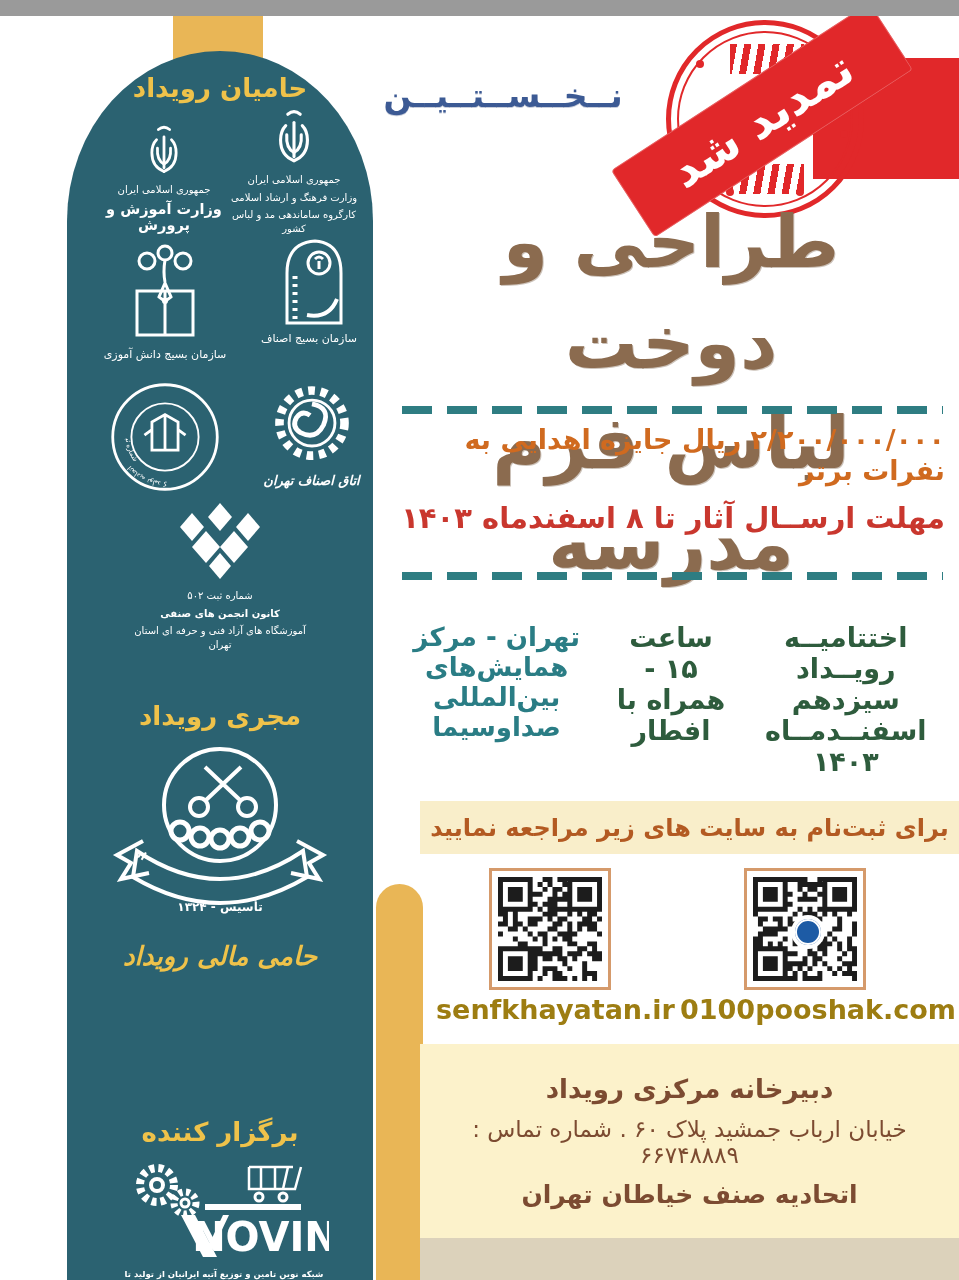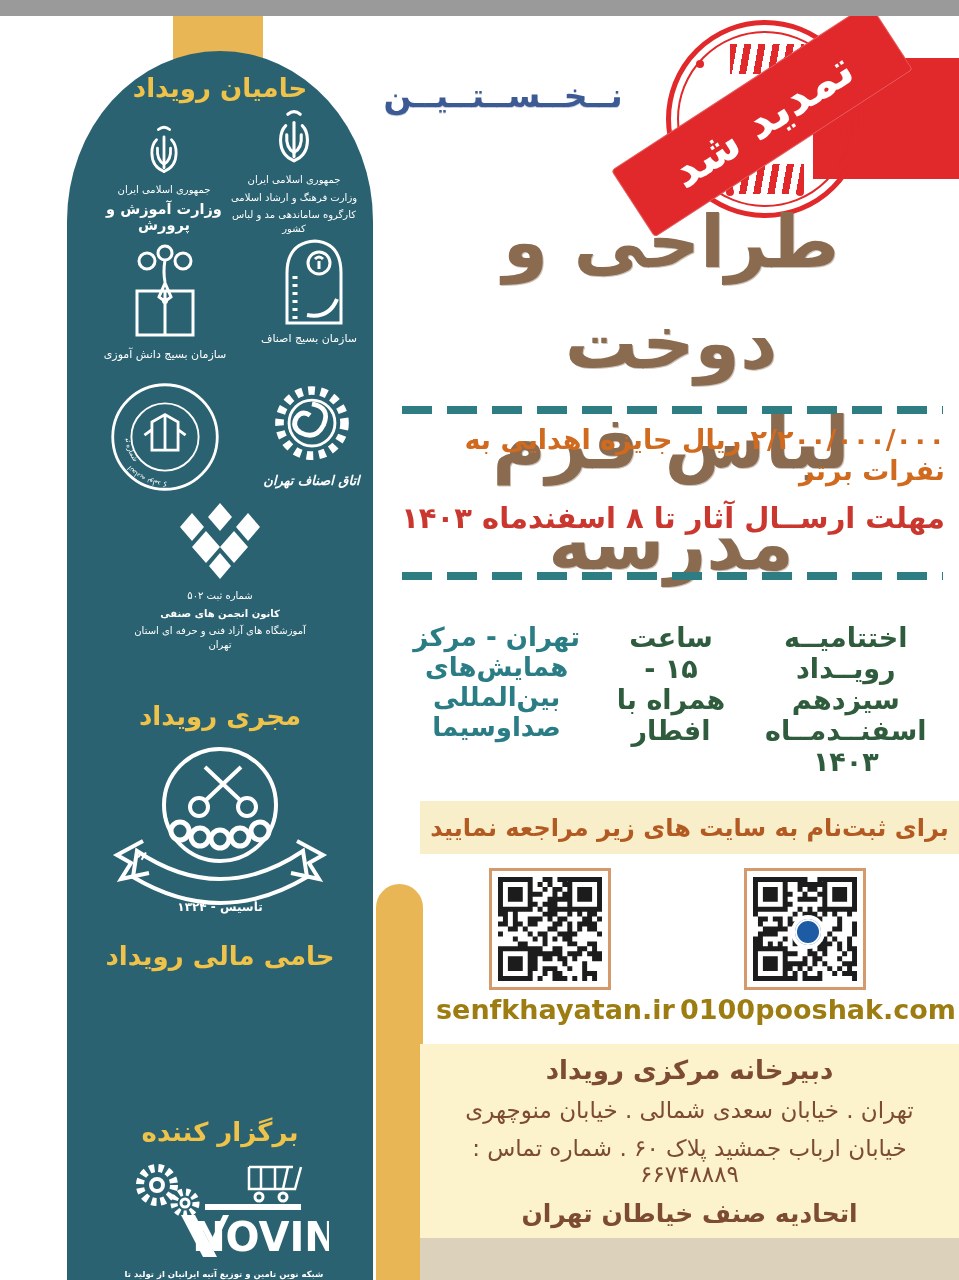--- a/index.html
+++ b/index.html
@@ -14,21 +14,21 @@
   .sidebar{
     position:absolute;left:67px;top:35px;width:306px;height:1245px;
     background:#2b6271;border-radius:153px 153px 0 0 / 170px 170px 0 0;
   }
   .orange-bar{position:absolute;left:376px;top:868px;width:47px;height:412px;background:#e9b656;border-radius:24px 24px 0 0;}
   
   .sb{position:absolute;color:#fff;direction:rtl;text-align:center;}
   .sb-heading{color:#efc24a;font-weight:bold;font-size:26px;width:100%;}
   .h-sponsors{top:22px;}
   .h-executor{top:650px;}
-  .h-financial{top:890px;}
+  .h-financial{top:890px;font-style:italic;}
   .h-organizer{top:1066px;}
   .org{display:flex;flex-direction:column;align-items:center;gap:4px;}
   .org-ershad{left:156px;top:56px;width:142px;}
   .org-edu{left:22px;top:72px;width:150px;}
   .org-student{left:22px;top:192px;width:152px;}
   .org-basijasnaf{left:172px;top:184px;width:140px;}
   .org-apparel{left:22px;top:330px;width:152px;}
   .org-gear{left:172px;top:330px;width:145px;}
   .org-star{left:58px;top:452px;width:190px;}
   .cap-tiny{font-size:10px;line-height:1.35;}
@@ -321,19 +321,18 @@
     <div class="qr-logo">
         <i></i>
       </div>
   </div>
 
   <div class="qr-label label-1">senfkhayatan.ir</div>
   <div class="qr-label label-2">0100pooshak.com</div>
 
   <div class="contact-box">
     <div class="contact-heading">دبیرخانه مرکزی رویداد</div>
-    <div class="contact-line">تهران . خیابان سعدی شمالی . خیابان منوچهری</div>
     <div class="contact-line">خیابان ارباب جمشید پلاک ۶۰ . شماره تماس : ۶۶۷۴۸۸۸۹</div>
     <div class="contact-footer">اتحادیه صنف خیاطان تهران</div>
   </div>
 
   <div class="footer-strip"></div>
 </div>
 
 </body></html>

